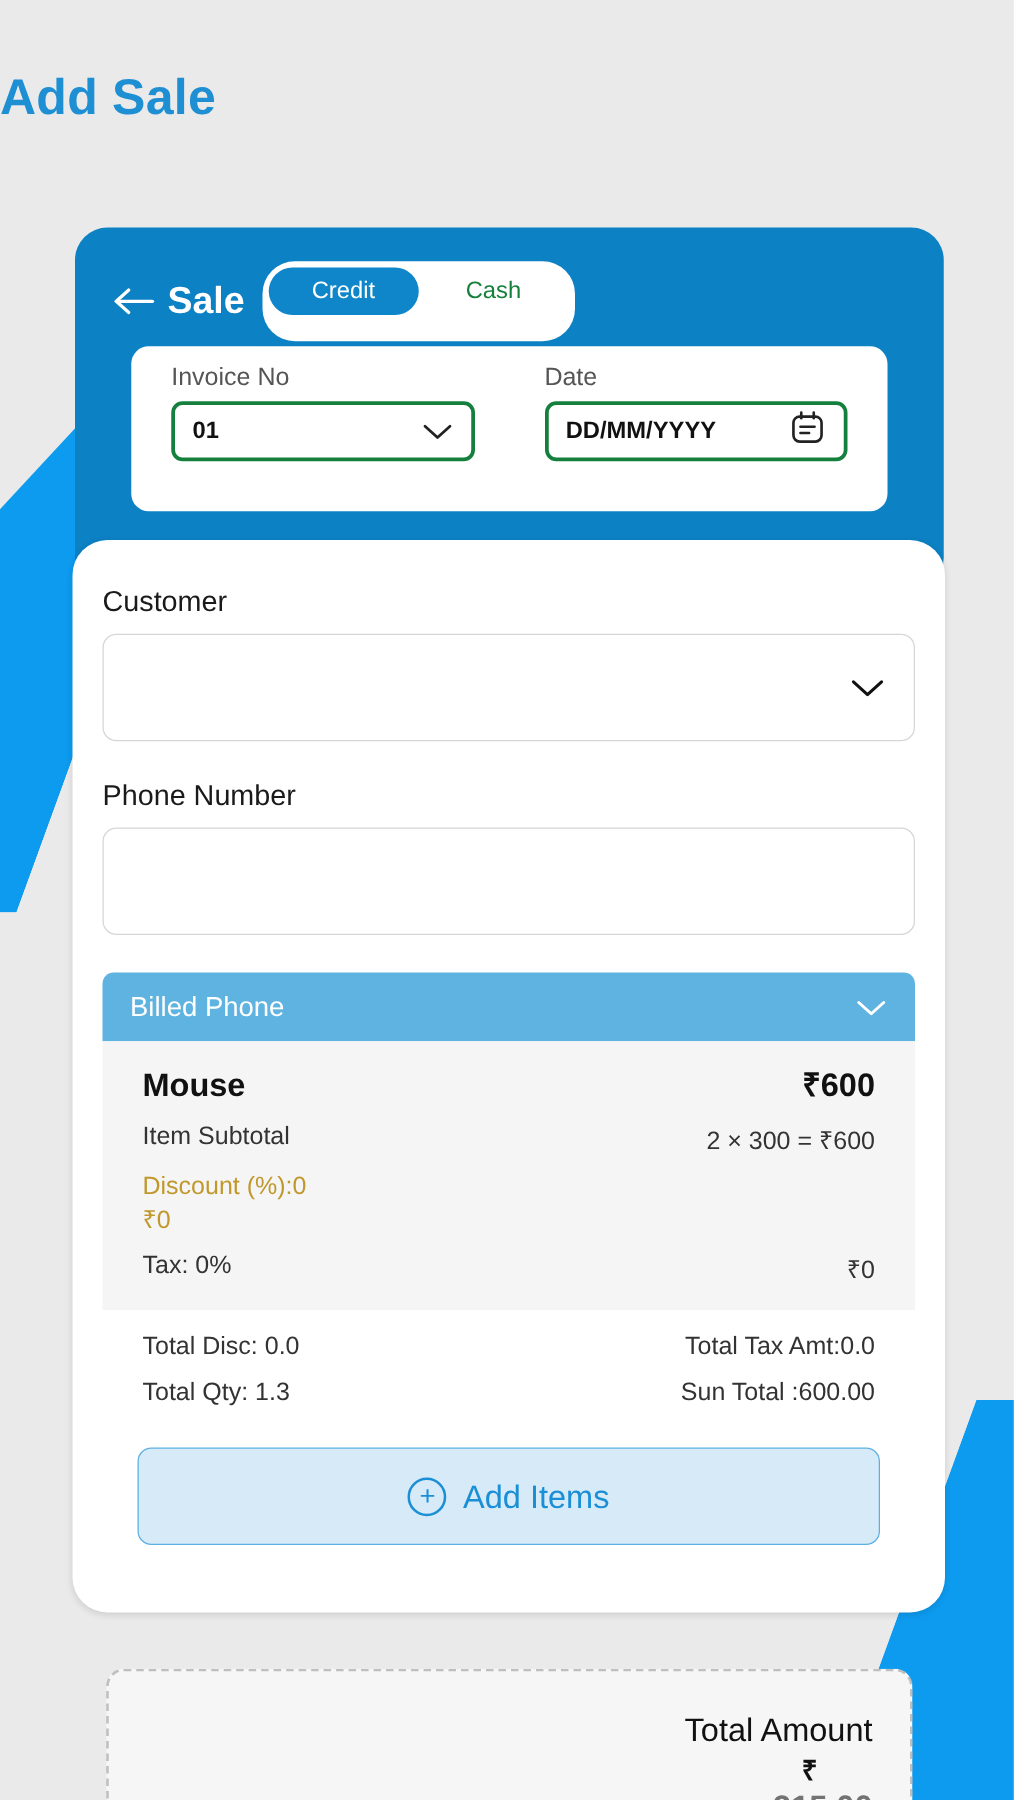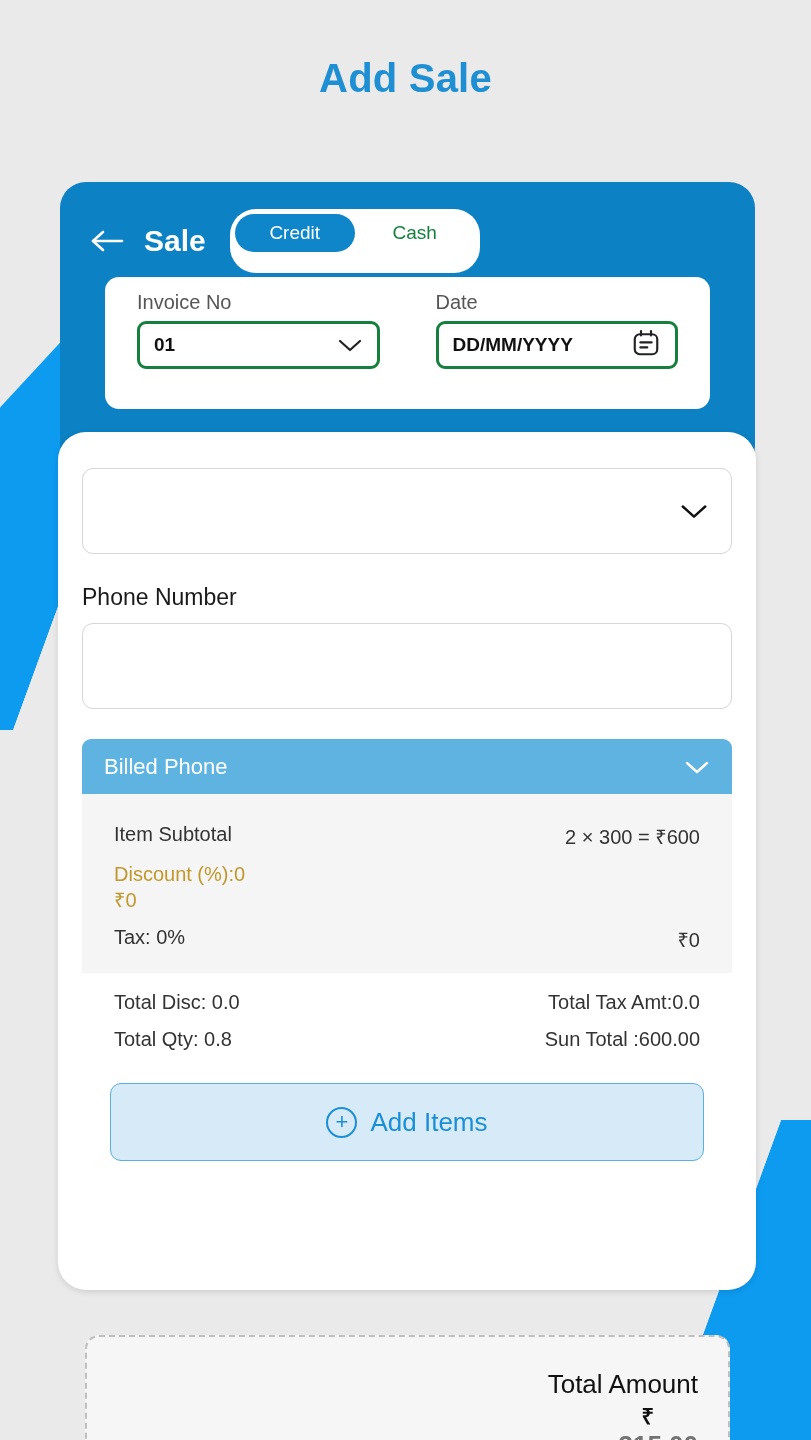--- a/index.html
+++ b/index.html
@@ -22,39 +22,38 @@
   }
   .deco-right {
     right: -60px; top: 1120px; width: 150px; height: 330px;
     clip-path: polygon(0% 0%, 100% 0%, 100% 100%, 0% 100%);
     transform: skewX(-20deg);
   }
 
   
   .page-title {
     position: absolute; top: 56px; left: 0; right: 0;
-    text-align: center;
     font-size: 40px; font-weight: bold;
     color: #1f8fd4;
     letter-spacing: .2px;
     z-index: 5;
   }
 
   
   .blue-panel {
     position: absolute;
     left: 60px; top: 182px; width: 695px; height: 290px;
     background: #0c81c4;
     border-radius: 26px 26px 26px 26px;
     z-index: 2;
   }
   .header-row {
     display: flex; align-items: center;
     padding: 27px 0 0 28px;
-    gap: 18px;
+    gap: 8px;
   }
   .back-arrow {
     width: 38px; height: 30px;
     display: flex; align-items: center; justify-content: center;
     color: #fff;
   }
   .back-arrow svg { display: block; }
   .sale-title {
     color: #fff; font-size: 30px; font-weight: bold;
     margin-right: 6px;
@@ -233,20 +232,21 @@
           <line x1="7.5" y1="11.5" x2="16.5" y2="11.5"></line>
           <line x1="7.5" y1="15.5" x2="13" y2="15.5"></line>
         </svg>
       </span>
     </div>
   </div>
 </div>
 
 <div class="main-card">
 
+  <div class="lbl">Customer</div>
   <div class="input-box">
     <span>
       <svg class="chev" width="30" height="18" viewBox="0 0 26 16" fill="none" stroke="#111" stroke-width="2.2" stroke-linecap="round" stroke-linejoin="round">
         <polyline points="3,4 13,13 23,4"></polyline>
       </svg>
     </span>
   </div>
 
   <div class="lbl">Phone Number</div>
   <div class="input-box plain">
@@ -256,38 +256,42 @@
   <div class="billed-header">
     <span>Billed Phone</span>
     <span>
       <svg class="chev" width="26" height="16" viewBox="0 0 26 16" fill="none" stroke="#ffffff" stroke-width="2.4" stroke-linecap="round" stroke-linejoin="round">
         <polyline points="3,4 13,13 23,4"></polyline>
       </svg>
     </span>
   </div>
 
   <div class="item-card">
+    <div class="item-row">
+      <span class="item-name">Mouse</span>
+      <span class="item-price">₹600</span>
+    </div>
     <div class="sub-row">
       <span>Item Subtotal</span>
       <span>2 × 300 = ₹600</span>
     </div>
     <div class="sub-row discount">
       <span>Discount (%):0</span>
       <span>₹0</span>
     </div>
     <div class="sub-row">
       <span>Tax: 0%</span>
       <span>₹0</span>
     </div>
   </div>
 
   <div class="totals">
     <div>Total Disc: 0.0</div>
     <div class="right">Total Tax Amt:0.0</div>
-    <div>Total Qty: 0.8</div>
+    <div>Total Qty: 1.3</div>
     <div class="right">Sun Total :600.00</div>
   </div>
 
   <div class="add-items">
     <span class="plus-circle">+</span>
     <span>Add Items</span>
   </div>
 
 </div>
 

